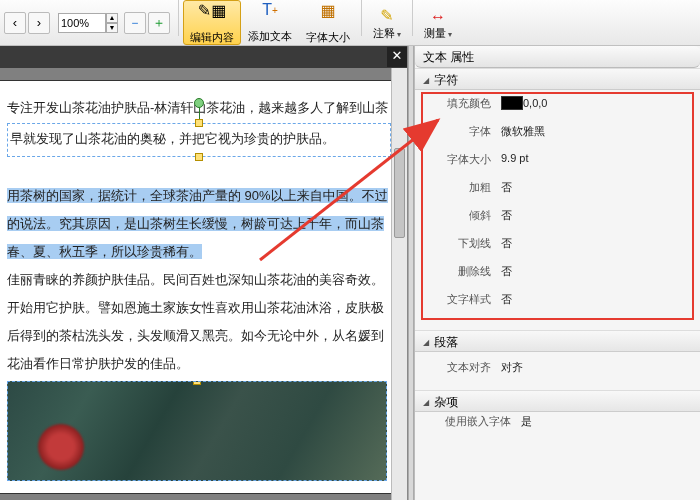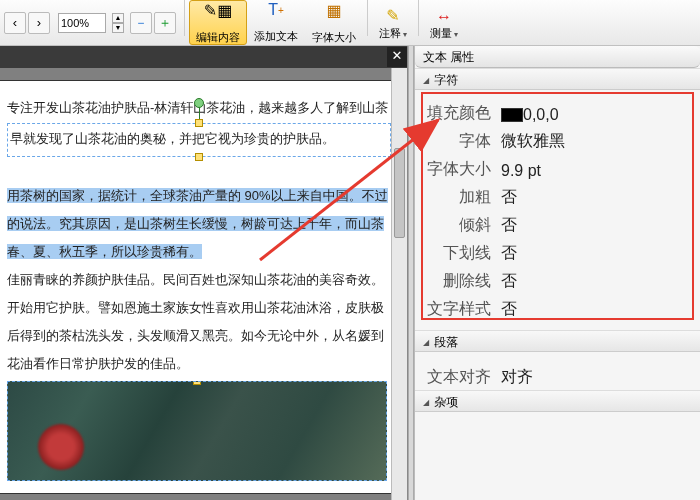--- a/index.html
+++ b/index.html
@@ -1,21 +1,21 @@
 <!DOCTYPE html>
 <html><head>
 <meta charset="utf-8">
 <style>
   * { box-sizing: border-box; margin: 0; padding: 0; }
   body { font-family: "Microsoft YaHei", sans-serif; font-size: 12px; background: #fff; width: 700px; height: 500px; overflow: hidden; position: relative; }
   
   
   .toolbar { height: 46px; background: linear-gradient(#fdfdfd, #e8e8e8); border-bottom: 1px solid #c0c0c0; display: flex; align-items: stretch; }
   .tb-left { display: flex; align-items: center; padding: 2px 4px; gap: 2px; }
-  .zoom-box { display: flex; align-items: center; gap: 6px; margin-right: 4px; }
+  .zoom-box { display: flex; align-items: center; gap: 0; margin-right: 4px; }
   .zoom-input { width: 48px; height: 20px; border: 1px solid #aaa; font-size: 11px; padding: 0 2px; }
   .stepper { display: flex; flex-direction: column; }
   .stepper span { width: 12px; height: 10px; border: 1px solid #aaa; background: #f5f5f5; font-size: 7px; text-align: center; line-height: 8px; cursor: pointer; }
   .sm-btn { width: 22px; height: 22px; border: 1px solid #bbb; background: #f8f8f8; border-radius: 2px; display: flex; align-items: center; justify-content: center; cursor: pointer; font-size: 13px; }
   .sep { width: 1px; height: 36px; background: #ccc; margin: 0 4px; }
   .rb-btn { display: flex; flex-direction: column; align-items: center; justify-content: center; padding: 2px 6px; cursor: pointer; border: 1px solid transparent; border-radius: 3px; }
   .rb-btn.active { background: linear-gradient(#ffe9a6, #ffd24d); border-color: #d4a017; }
   .rb-btn .ico { width: 24px; height: 22px; display: flex; align-items: center; justify-content: center; font-size: 16px; }
   .rb-btn .lbl { font-size: 11px; margin-top: 10px; }
   .dd-arrow { font-size: 8px; margin-left: 2px; color: #555; }
@@ -41,21 +41,21 @@
   .scrollbar { position: absolute; right: 0; top: 22px; bottom: 0; width: 16px; background: #e8e8e8; border-left: 1px solid #bbb; }
   .thumb { position: absolute; left: 2px; right: 2px; top: 80px; height: 90px; background: #c4c4c4; border: 1px solid #999; border-radius: 2px; }
   
   
   .right-pane { flex: 1; background: #f5f5f5; border-left: 1px solid #bbb; display: flex; flex-direction: column; }
   .panel-sep { width: 6px; background: #d8d8d8; border-left: 1px solid #aaa; border-right: 1px solid #aaa; }
   .panel-title { height: 22px; background: linear-gradient(#fafafa,#e4e4e4); border-bottom: 1px solid #bbb; padding: 0 8px; line-height: 22px; font-size: 12px; border-radius: 6px; }
   .acc-head { height: 22px; background: linear-gradient(#f8f8f8,#e6e6e6); border-top: 1px solid #ddd; border-bottom: 1px solid #ccc; padding: 0 8px; line-height: 22px; font-size: 12px; cursor: pointer; }
   .acc-head::before { content: "◢"; display: inline-block; font-size: 8px; margin-right: 5px; color: #555; transform: translateY(-1px); }
   .props { padding: 6px 10px 10px 10px; position: relative; }
-  .prop-row { display: flex; align-items: flex-end; height: 28px; font-size: 16px; }
+  .prop-row { display: flex; align-items: flex-start; height: 28px; font-size: 11px; }
   .prop-row .k { width: 76px; text-align: right; color: #555; padding-right: 10px; }
   .prop-row .v { flex: 1; color: #222; display: flex; align-items: center; }
   .swatch { width: 22px; height: 14px; background: #000; border: 1px solid #333; }
   .red-box { position: absolute; border: 2px solid #e53a2f; pointer-events: none; }
   
   
   .arrow-svg { position: absolute; left: 0; top: 0; pointer-events: none; z-index: 50; }
 </style>
 </head>
 <body>
@@ -176,20 +176,26 @@
         </div>
     </div>
     <div class="acc-head">段落</div>
     <div class="props" style="padding-top:8px;padding-bottom:2px;">
       <div class="prop-row">
           <span class="k">文本对齐</span>
           <span class="v">对齐</span>
         </div>
     </div>
     <div class="acc-head">杂项</div>
+    <div class="props" style="padding-top:2px;">
+      <div class="prop-row">
+          <span class="k" style="width:96px;">使用嵌入字体</span>
+          <span class="v">是</span>
+        </div>
+    </div>
   </div>
 </div>
 
 <svg class="arrow-svg" width="700" height="500">
   <defs>
       <marker id="ah" markerWidth="12" markerHeight="10" refX="11" refY="5" orient="auto">
         <path d="M0,0 L12,5 L0,10 Z" fill="#e53a2f"></path>
       </marker>
     </defs>
   <line x1="260" y1="260" x2="438" y2="120" stroke="#e53a2f" stroke-width="3" marker-end="url(#ah)"></line>

